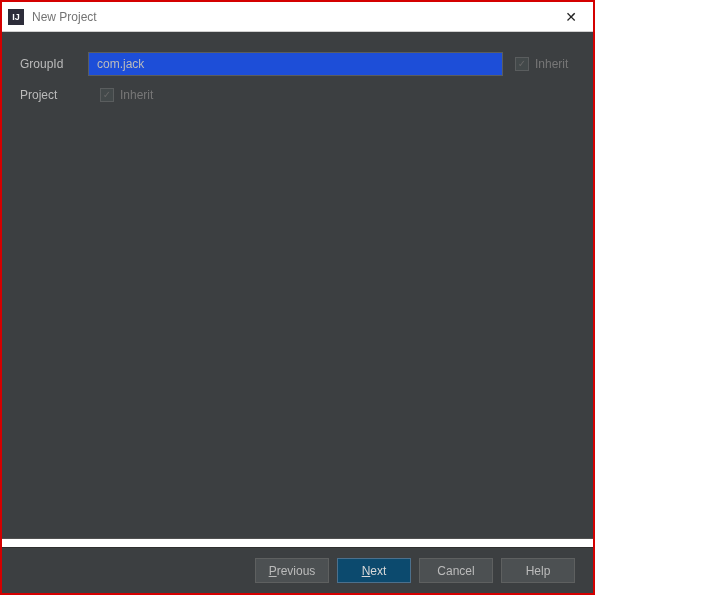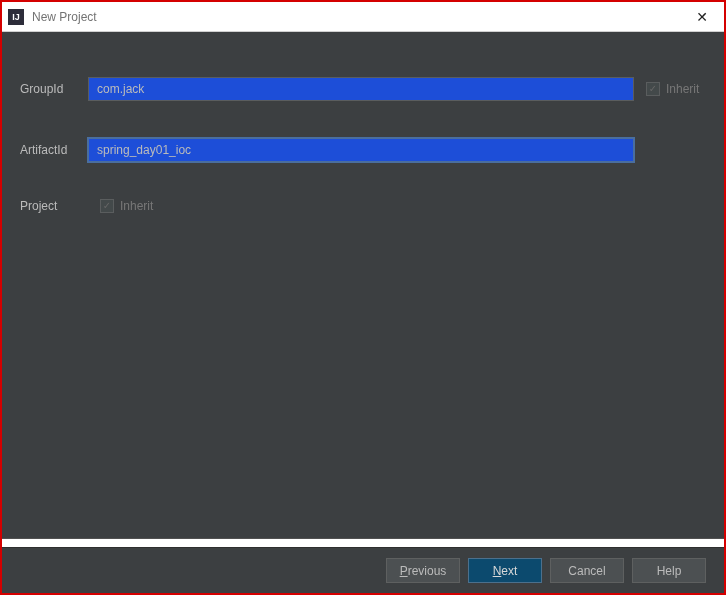--- a/index.html
+++ b/index.html
@@ -6,21 +6,21 @@
     body {
       font-family: "Segoe UI", Tahoma, sans-serif;
       font-size: 12px;
       background: #fff;
       width: 726px;
       height: 595px;
       overflow: hidden;
     }
     .outer-border {
       border: 2px solid #d40000;
-      width: 726px;
+      width: 595px;
       height: 595px;
       display: flex;
       flex-direction: column;
     }
     .titlebar {
       background: #ffffff;
       height: 30px;
       display: flex;
       align-items: center;
       padding: 0 0 0 6px;
@@ -60,21 +60,20 @@
       flex: 1;
       background: #3c3f41;
       padding: 20px 18px 0 18px;
       display: flex;
       flex-direction: column;
     }
     .form-row {
       display: flex;
       align-items: center;
       margin-bottom: 12px;
-      margin-top: 25px;
     }
     .form-label {
       width: 58px;
       color: #bbbbbb;
       font-size: 12px;
       text-align: left;
       margin-right: 10px;
     }
     .text-input {
       flex: 1;
@@ -171,28 +170,20 @@
 
     <div class="form-row">
       <div class="form-label">GroupId</div>
       <input class="text-input" type="text" value="com.jack" style="">
       <div class="inherit-wrap">
         <div class="checkbox">✓</div>
         <span>Inherit</span>
       </div>
     </div>
 
-    <div class="form-row">
-      <div class="form-label">ArtifactId</div>
-      <input class="text-input focused" type="text" value="spring_day01_ioc" style="">
-      <div class="inherit-wrap hidden">
-        <div class="checkbox"></div>
-          <span></span>
-      </div>
-    </div>
 
     <div class="form-row">
       <div class="form-label">Project</div>
       <div class="inherit-wrap">
         <div class="checkbox">✓</div>
         <span>Inherit</span>
       </div>
     </div>
 
     <div style="flex:1"></div>

